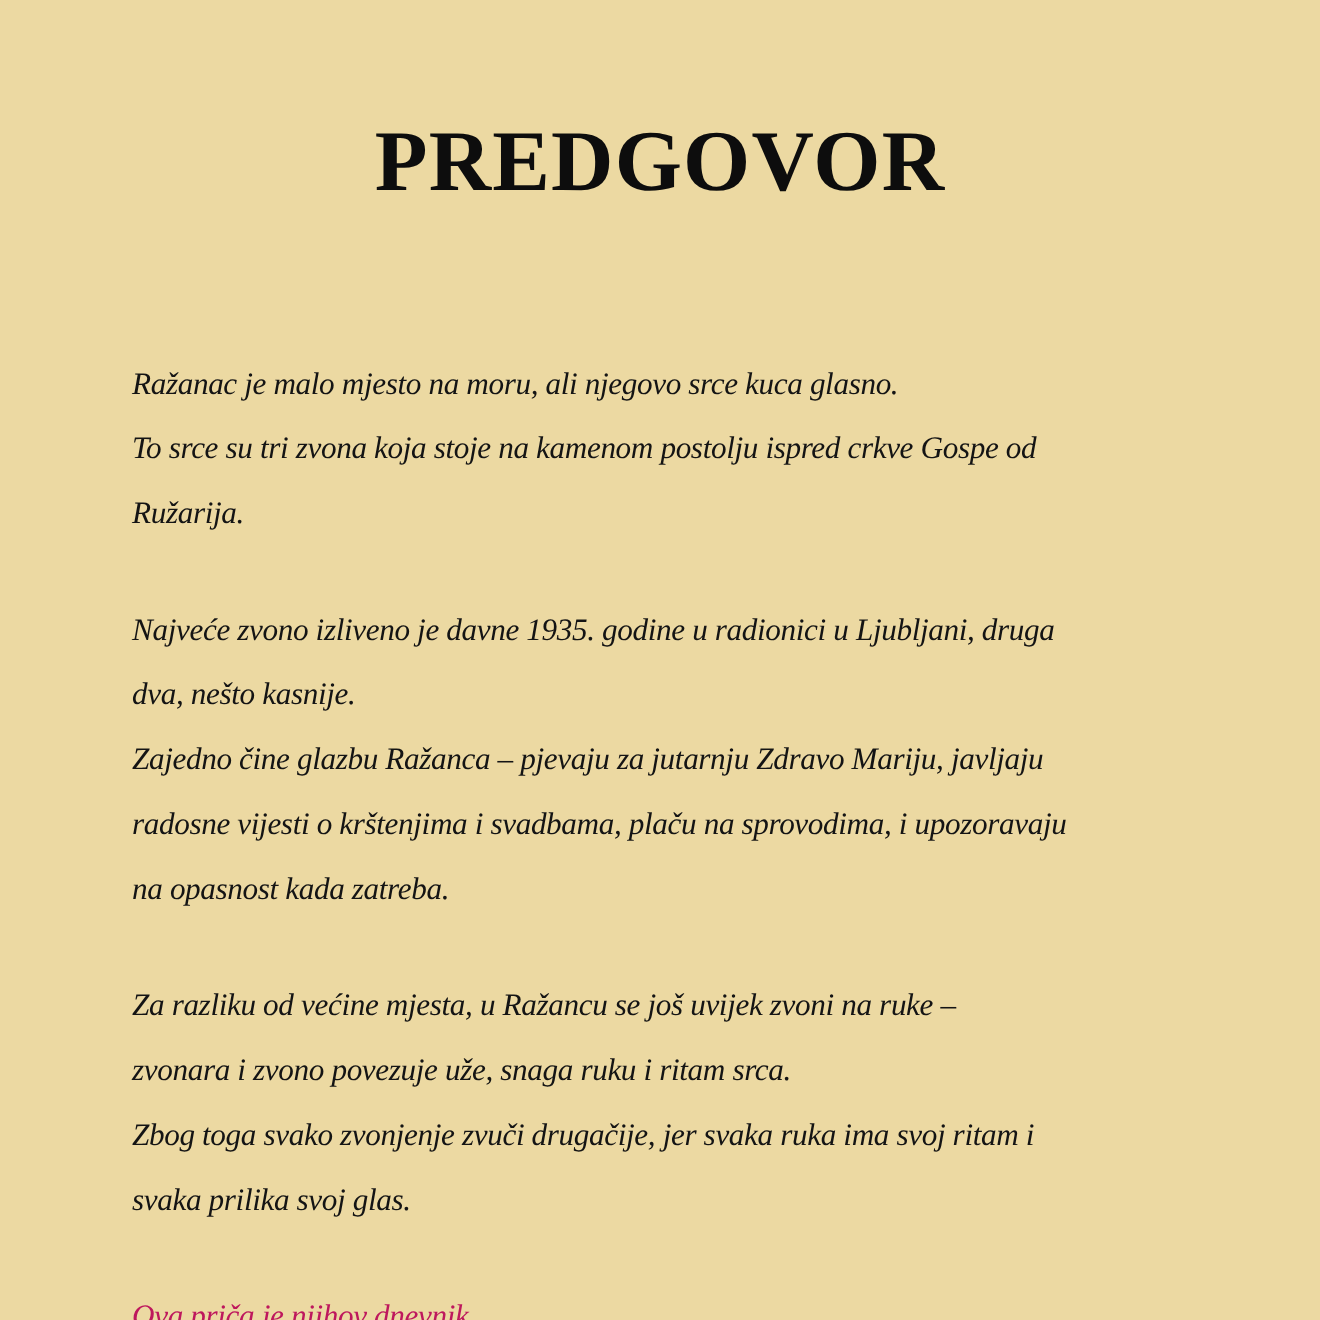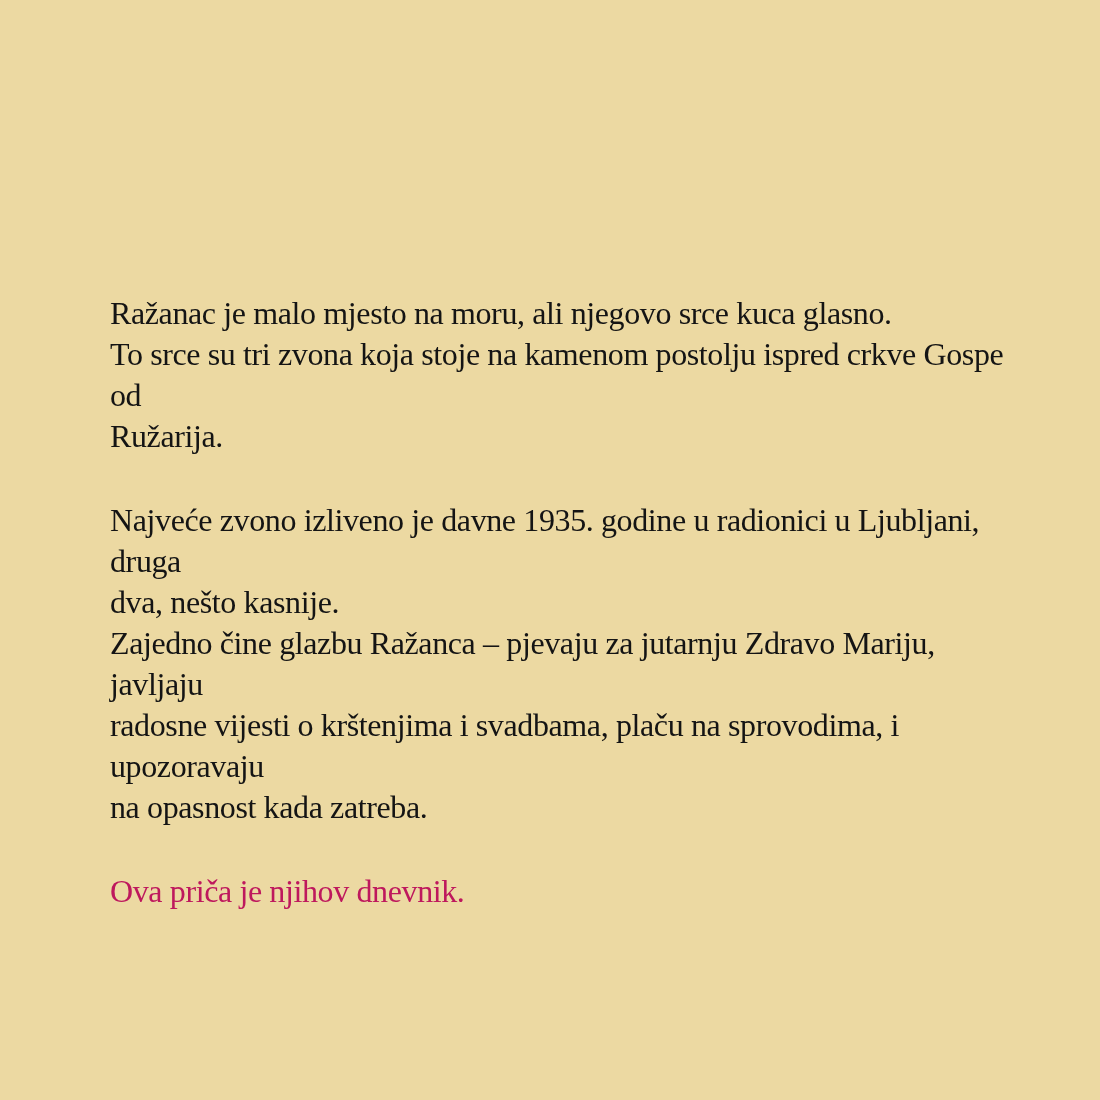--- a/index.html
+++ b/index.html
@@ -31,35 +31,41 @@
     line-height: 1.0;
   }
   .content {
     position: absolute;
     top: 293px;
     left: 110px;
     width: 910px;
   }
   .content p {
     margin: 0 0 43px 0;
-    font-size: 32px;
-    line-height: 41px;
+    font-size: 26px;
+    line-height: 54px;
     letter-spacing: -0.012em;
     white-space: pre-line;
     color: #141414;
+    font-style: italic;
   }
 </style>
 </head>
 <body style="background: rgb(236, 217, 162);">
 
 <div class="page">
+  <h1 class="page-title" style="color: rgb(13, 13, 13);">PREDGOVOR</h1>
   <div class="content">
     <p style="color: rgb(20, 20, 20);">Ražanac je malo mjesto na moru, ali njegovo srce kuca glasno.
 To srce su tri zvona koja stoje na kamenom postolju ispred crkve Gospe od
 Ružarija.</p>
     <p style="color: rgb(20, 20, 20);">Najveće zvono izliveno je davne 1935. godine u radionici u Ljubljani, druga
 dva, nešto kasnije.
 Zajedno čine glazbu Ražanca – pjevaju za jutarnju Zdravo Mariju, javljaju
 radosne vijesti o krštenjima i svadbama, plaču na sprovodima, i upozoravaju
 na opasnost kada zatreba.</p>
+    <p style="color: rgb(20, 20, 20);">Za razliku od većine mjesta, u Ražancu se još uvijek zvoni na ruke –
+zvonara i zvono povezuje uže, snaga ruku i ritam srca.
+Zbog toga svako zvonjenje zvuči drugačije, jer svaka ruka ima svoj ritam i
+svaka prilika svoj glas.</p>
     <p style="color: #be185d;">Ova priča je njihov dnevnik.</p>
   </div>
 </div>
 
 </body></html>

